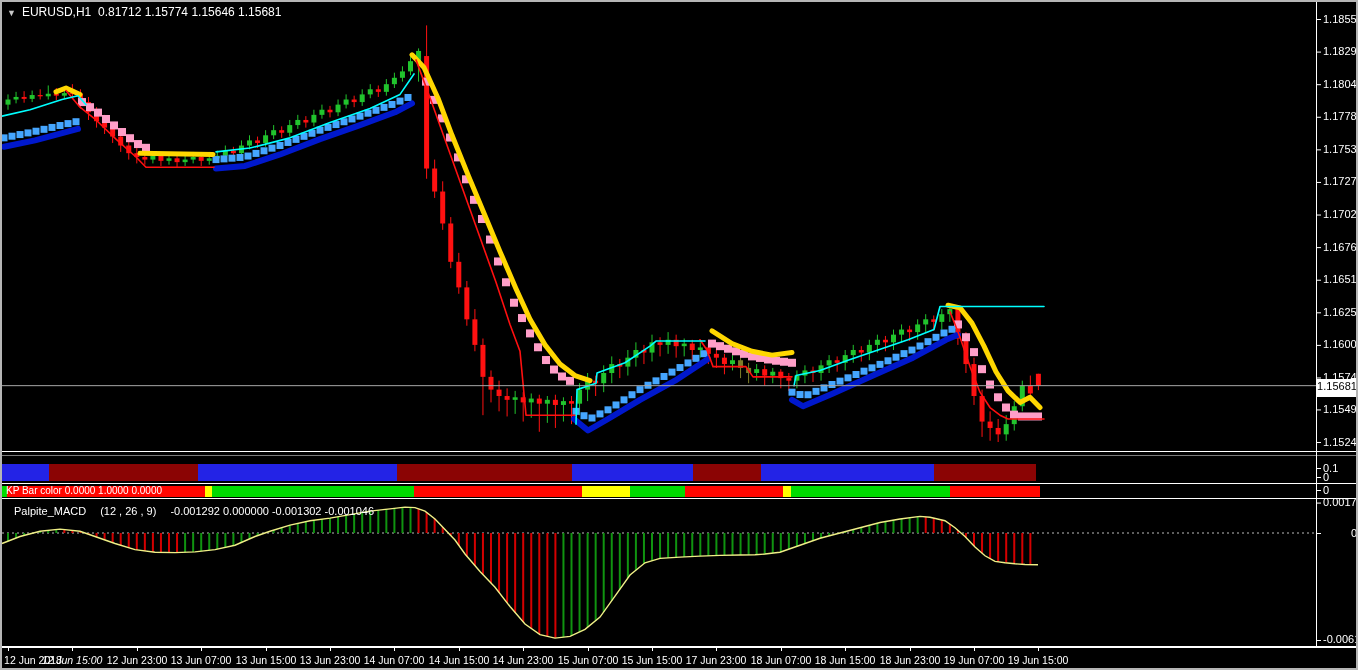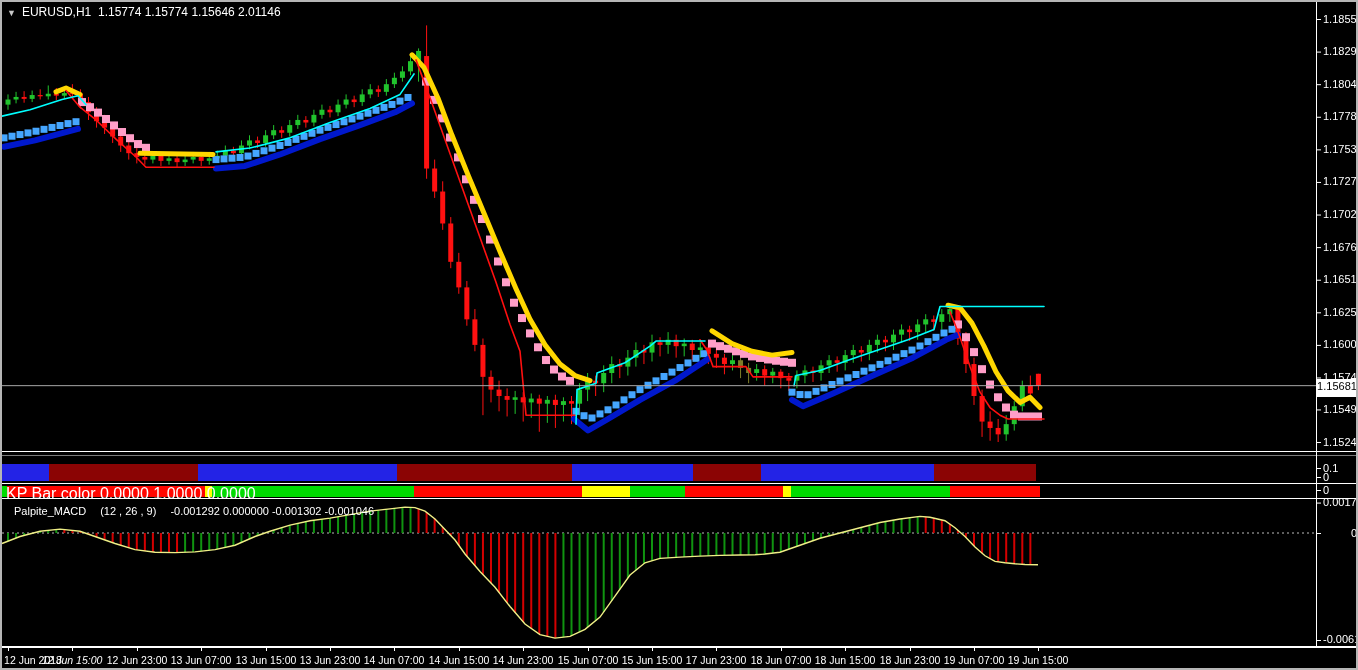--- a/index.html
+++ b/index.html
@@ -4,21 +4,21 @@
 <style>
   html,body{margin:0;padding:0;background:#000;}
   #stage{position:relative;width:1358px;height:670px;background:#000;overflow:hidden;
          font-family:"Liberation Sans",sans-serif;}
   #frame{position:absolute;inset:0;border:2px solid #b5b5b5;pointer-events:none;z-index:50;}
   svg{position:absolute;left:0;top:0;}
   .lbl{position:absolute;color:#fff;font-size:11px;line-height:11px;white-space:nowrap;}
   .tlbl{position:absolute;color:#fff;font-size:10.5px;line-height:11px;white-space:nowrap;transform:translateX(-50%);}
   #title{position:absolute;left:7px;top:5px;color:#fff;font-size:12px;z-index:20;}
   #title .tri{color:#c8c8c8;font-size:9px;margin-right:6px;}
-  #kp-label{position:absolute;left:6px;top:485px;color:#fff;font-size:16px;z-index:20;}
+  #kp-label{position:absolute;left:6px;top:485px;color:#fff;font-size:10px;z-index:20;}
   #macd-label{position:absolute;left:14px;top:505px;color:#fff;font-size:11px;z-index:20;}
   #macd-label span{margin-right:14px;}
   #price-box{position:absolute;left:1317px;width:40px;height:18px;background:#fff;color:#000;
              font-size:11px;line-height:14px;text-align:center;z-index:30;}
 </style>
 </head>
 <body>
 
 <div id="stage">
   <svg id="gfx" width="1358" height="670">
@@ -608,21 +608,21 @@
       <rect x="652" y="647" width="1" height="4" fill="#FFFFFF"></rect>
       <rect x="716" y="647" width="1" height="4" fill="#FFFFFF"></rect>
       <rect x="781" y="647" width="1" height="4" fill="#FFFFFF"></rect>
       <rect x="845" y="647" width="1" height="4" fill="#FFFFFF"></rect>
       <rect x="910" y="647" width="1" height="4" fill="#FFFFFF"></rect>
       <rect x="974" y="647" width="1" height="4" fill="#FFFFFF"></rect>
       <rect x="1038" y="647" width="1" height="4" fill="#FFFFFF"></rect>
     </svg>
 
   <div id="title">
-    <span class="tri">▼</span><span>EURUSD,H1</span>&nbsp;&nbsp;<span>1.15774 1.15774 1.15646 2.01146</span>
+    <span class="tri">▼</span><span>EURUSD,H1</span>&nbsp;&nbsp;<span>0.81712 1.15774 1.15646 1.15681</span>
   </div>
 
   <div id="kp-label">KP Bar color 0.0000 1.0000 0.0000</div>
 
   <div id="macd-label">
     <span>Palpite_MACD</span><span>(12 , 26 , 9)</span><span>-0.001292 0.000000 -0.001302 -0.001046</span>
   </div>
 
   <div id="price-box" style="top: 378.658px;">1.15681</div>
 

